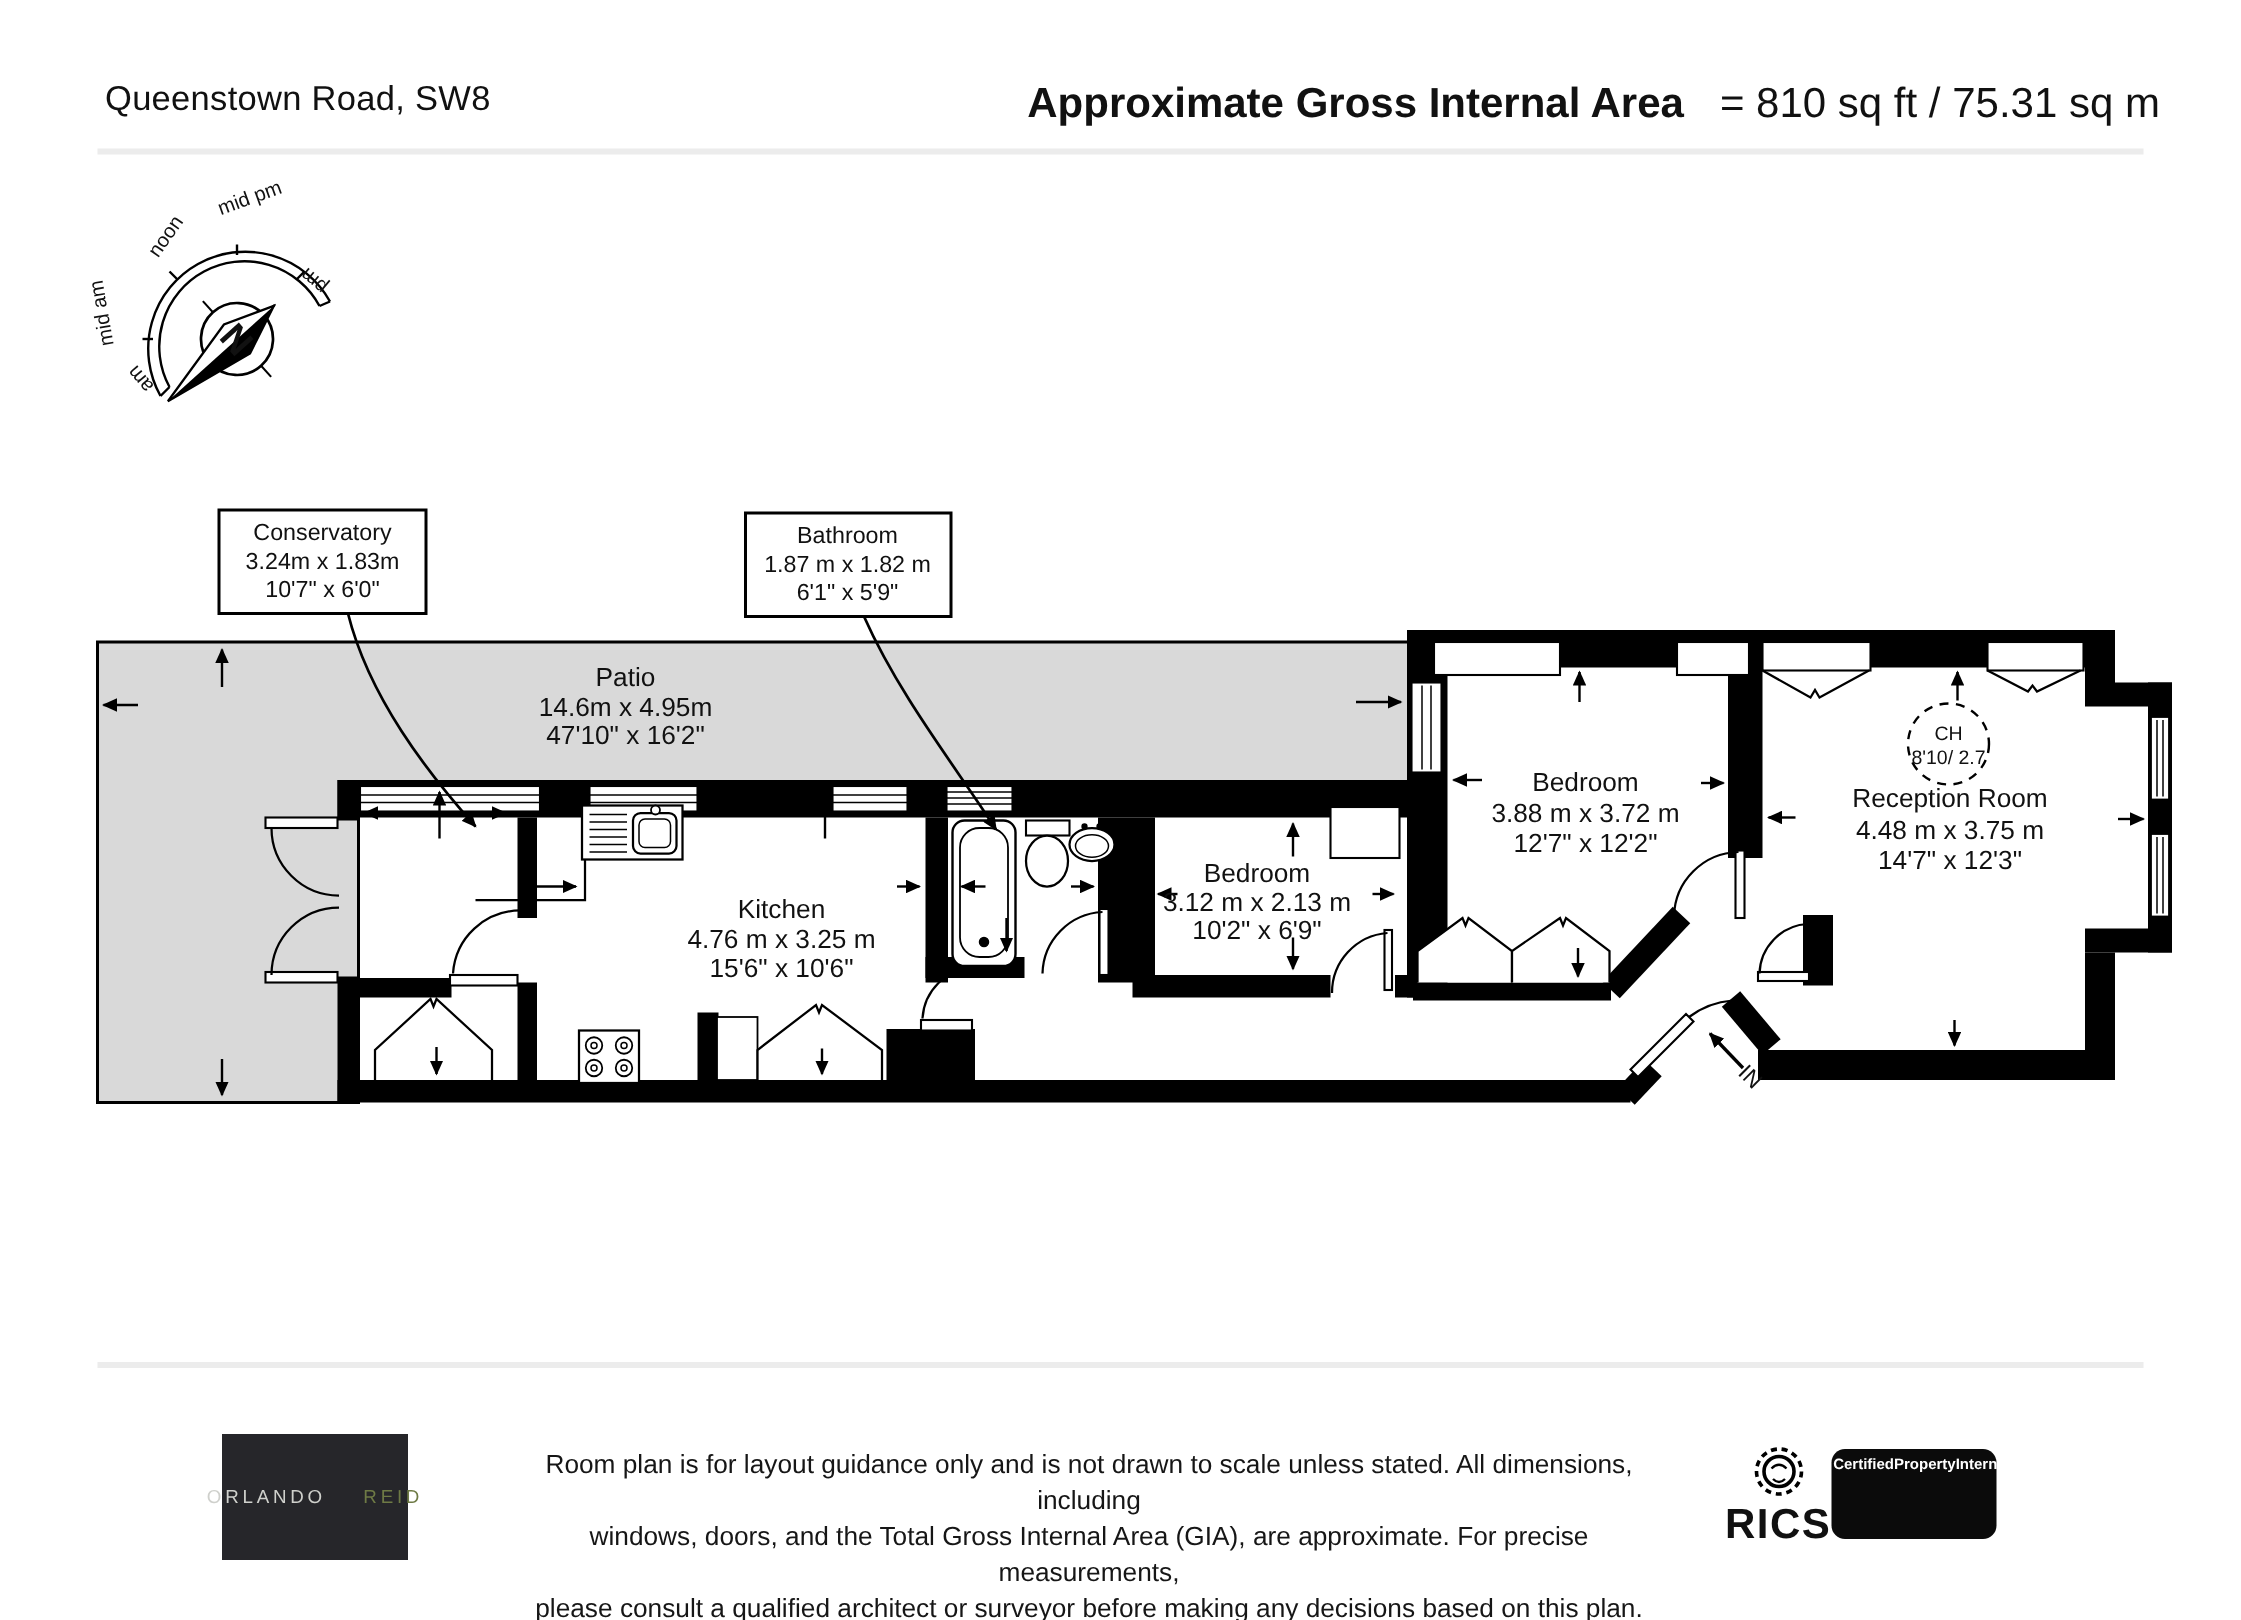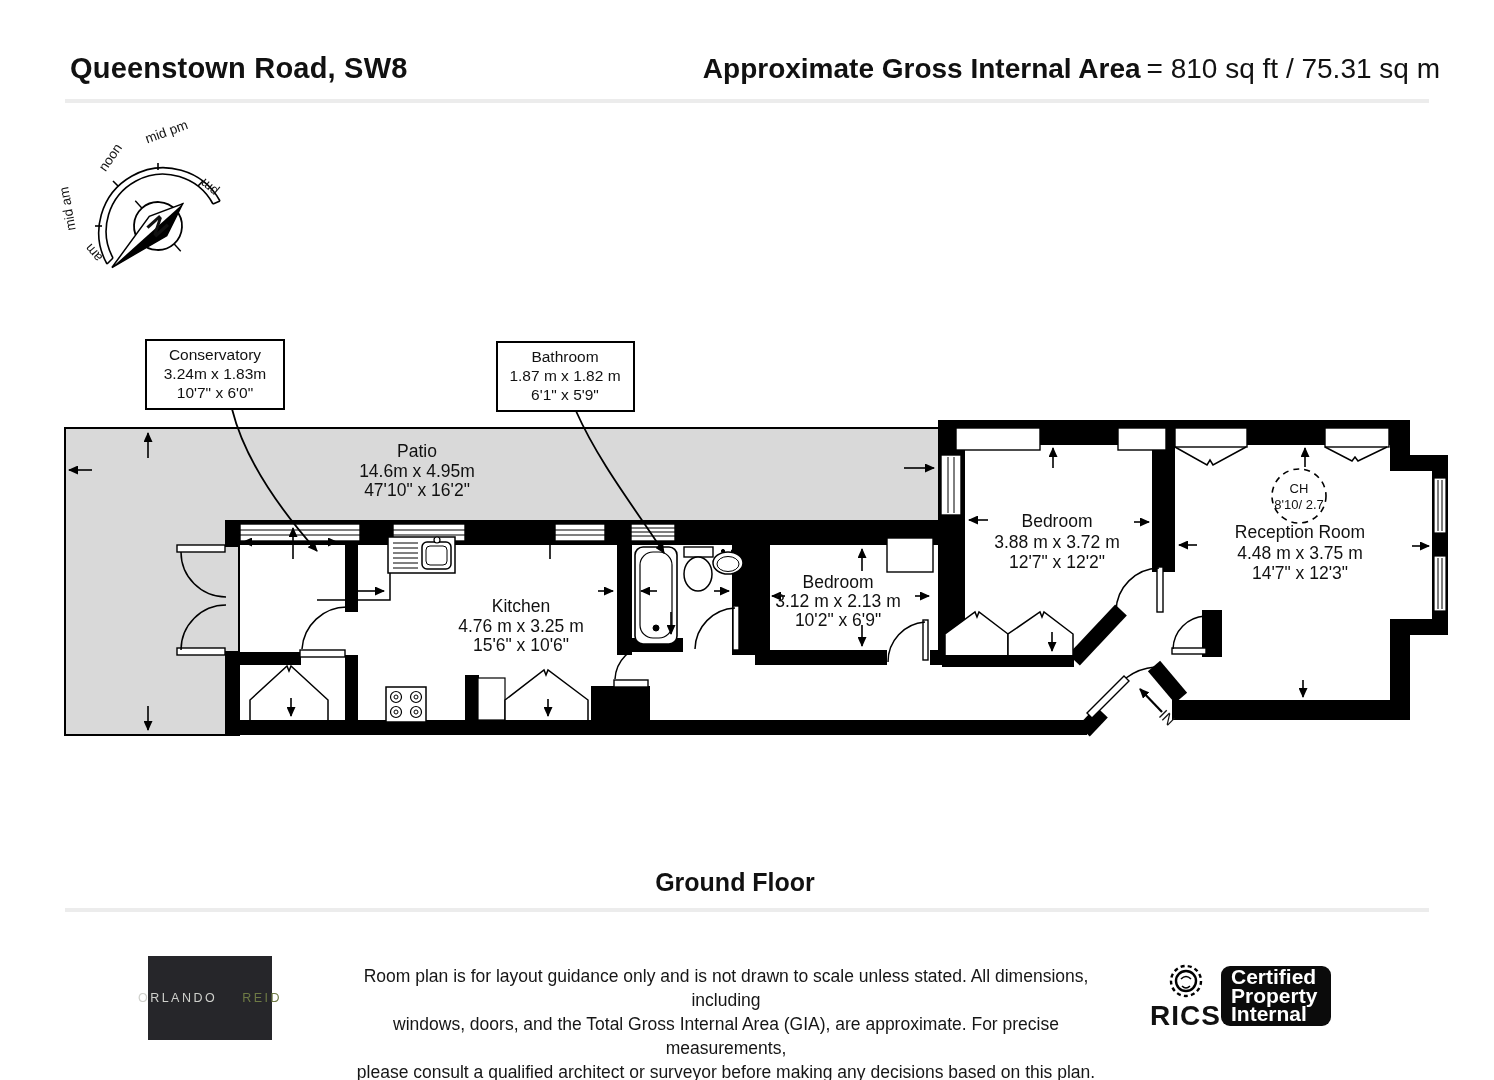--- a/index.html
+++ b/index.html
@@ -1,35 +1,35 @@
 <!DOCTYPE html>
 <html><head>
 <meta charset="utf-8">
 <style>
   html,body{margin:0;padding:0;background:#fff;}
   .page{position:relative;width:1494px;height:1080px;background:#fff;overflow:hidden;
         font-family:"Liberation Sans",sans-serif;color:#111;}
-  .hdr-title{position:absolute;left:70px;top:52px;font-size:29px;font-weight:bold;letter-spacing:.2px;}
+  .hdr-title{position:absolute;left:70px;top:52px;font-size:23px;font-weight:normal;letter-spacing:.2px;}
   .hdr-area{position:absolute;right:54px;top:53px;font-size:28px;white-space:nowrap;}
-  .hdr-area .lbl{font-weight:bold;margin-right:6px;}
+  .hdr-area .lbl{font-weight:bold;margin-right:24px;}
   .rule{position:absolute;left:65px;width:1364px;height:4px;background:#ececec;}
   .floor-label{position:absolute;left:65px;top:868px;width:1340px;text-align:center;
                font-size:25px;font-weight:bold;}
   .logo-box{position:absolute;left:148px;top:956px;width:124px;height:84px;background:#26262a;
             display:flex;align-items:center;justify-content:center;font-size:12.5px;letter-spacing:2.5px;gap:19px;}
   .logo-box .w1{color:#cfd0cc;margin-right:6px;}
   .logo-box .w2{color:#6e7a45;text-align:right;}
   .disclaimer{position:absolute;left:340px;top:964px;width:772px;text-align:center;
               font-size:17.5px;line-height:24px;color:#161616;}
   .rics-wordmark{position:absolute;left:1150px;top:1000px;width:70px;text-align:center;
                  font-size:28px;font-weight:bold;letter-spacing:1px;}
   .rics-emblem{position:absolute;left:1160px;top:960px;}
   .rics-box{position:absolute;left:1221px;top:966px;width:110px;height:60px;background:#0b0b0b;
-            border-radius:9px;color:#fff;font-weight:bold;font-size:21px;line-height:18.5px;
-            padding:2px 0 0 10px;box-sizing:border-box;display:flex;flex-direction:column;justify-content:flex-start;}
+            border-radius:9px;color:#fff;font-weight:bold;font-size:10px;line-height:18.5px;
+            padding:2px 0 0 10px;box-sizing:border-box;display:flex;justify-content:center;}
   svg text{font-family:"Liberation Sans",sans-serif;fill:#111;}
   .plan-svg{position:absolute;left:0;top:0;}
 </style>
 </head>
 <body>
 
 <div class="page">
 
   <div class="hdr-title">Queenstown Road, SW8</div>
   <div class="hdr-area">
@@ -319,21 +319,20 @@
         <line x1="158" y1="192" x2="158" y2="262" stroke="#000" stroke-width="1.4"></line>
         <line x1="124" y1="226" x2="192" y2="226" stroke="#000" stroke-width="1.4"></line>
         <circle cx="158" cy="226" r="24" fill="#fff" stroke="#000" stroke-width="1.8"></circle>
         <polygon points="158,193 171,226 158,288 145,226" fill="#fff" stroke="#000" stroke-width="1.5"></polygon>
         <polygon points="158,193 171,226 158,288" fill="#000"></polygon>
         <text x="158" y="235" font-size="25" font-weight="bold" text-anchor="middle">N</text>
       </g>
     </g>
   </svg>
 
-  <div class="floor-label">Ground Floor</div>
   <div class="rule" style="top:908px"></div>
 
   <div class="logo-box">
     <span class="w1">ORLANDO</span>
     <span class="w2">REID</span>
   </div>
 
   <div class="disclaimer">
     <div>Room plan is for layout guidance only and is not drawn to scale unless stated. All dimensions, including</div>
     <div>windows, doors, and the Total Gross Internal Area (GIA), are approximate. For precise measurements,</div>

